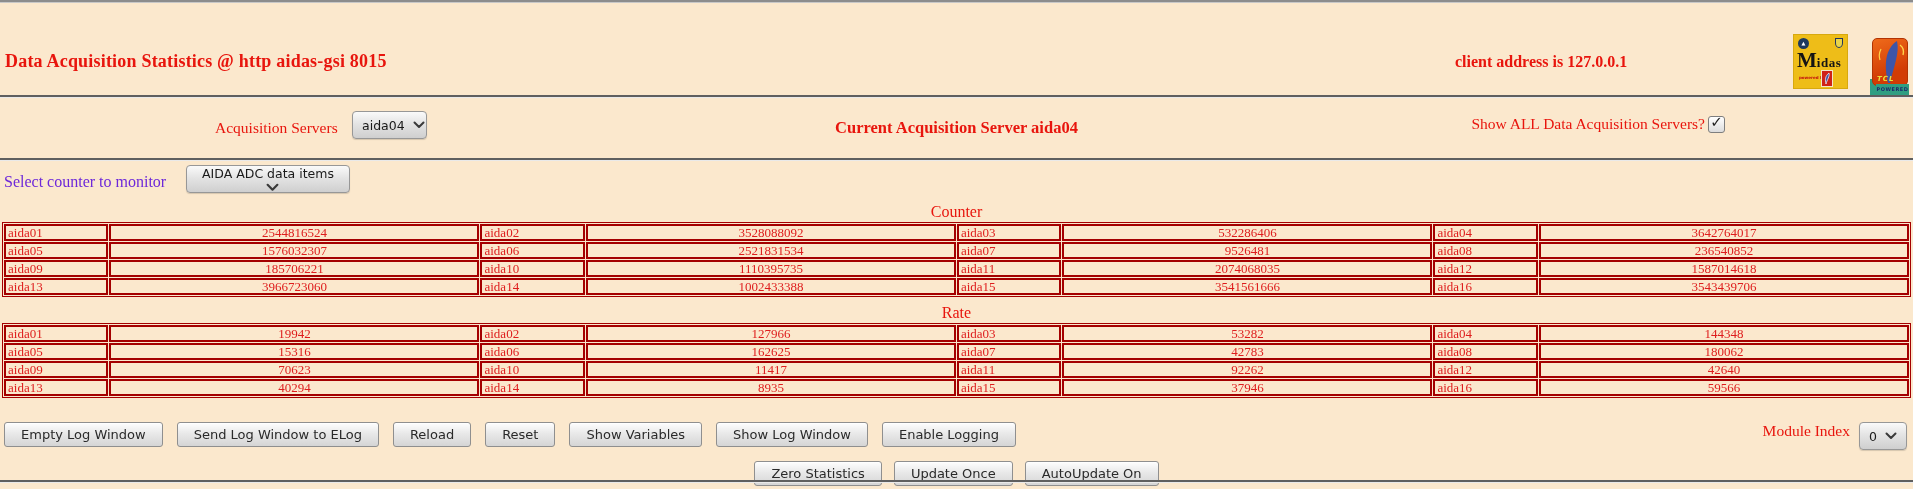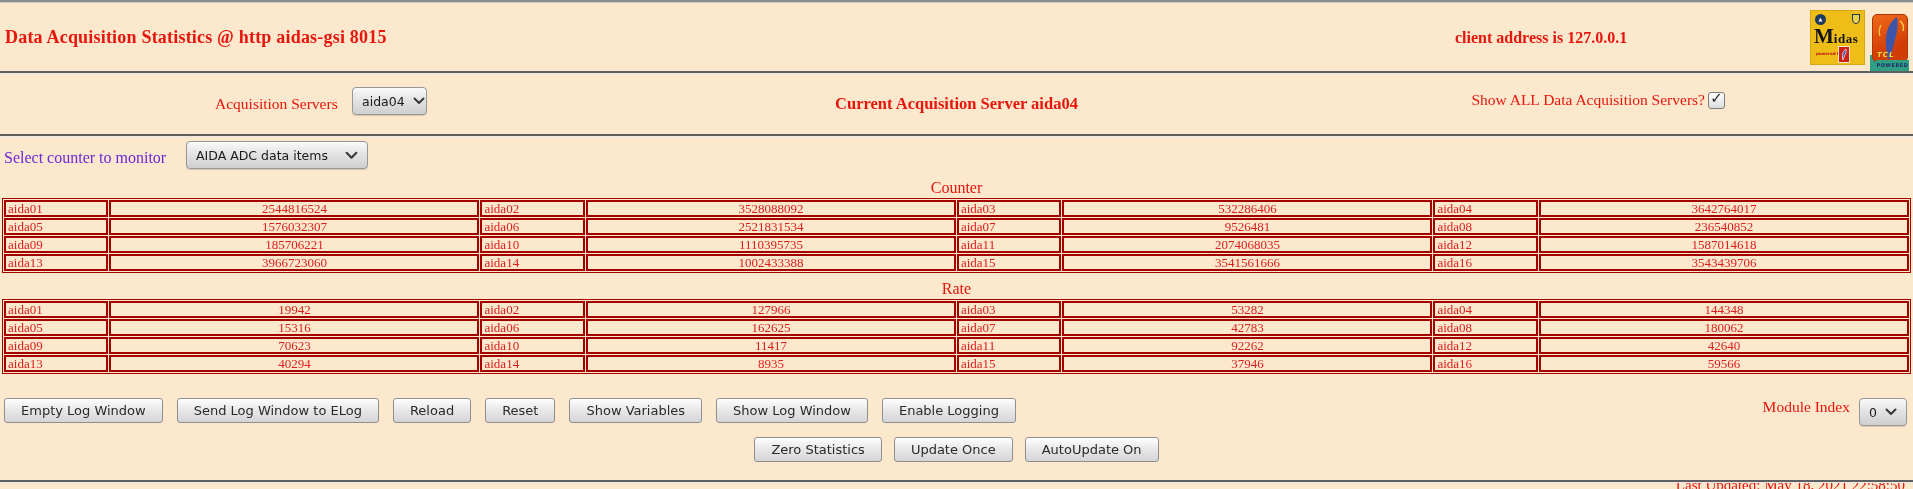--- a/index.html
+++ b/index.html
@@ -9,30 +9,30 @@
     background:#fbe8cd;
     font-family:"Liberation Serif", serif;
     overflow:hidden;
   }
   .page { position:relative; width:1913px; height:489px; }
 
   .top-rule { height:3px; background:#8c8c8c; border-bottom:1px solid #c8c8c8; }
 
   .rule { border:none; border-top:2px solid #5f5f5f; border-bottom:1px solid #e9e9e9; margin:0; }
 
-  .header { position:relative; height:68px; }
+  .header { position:relative; height:68px;margin-top:24px; }
   .page-title {
     position:absolute; left:5px; top:24px;
     font-size:18px; font-weight:bold; color:#e8150d; letter-spacing:0.2px;
   }
   .client-address {
     position:absolute; left:1455px; top:26px;
     font-size:16px; font-weight:bold; color:#e8150d;
   }
-  .logos { position:absolute; right:3px; top:7px; display:flex; gap:5px; align-items:flex-start; }
+  .logos { position:absolute; right:3px; top:7px; display:flex; gap:22px; align-items:flex-start; }
 
   
   .midas-logo { position:relative; width:55px; height:55px; background:#eebd18; border:1px solid #d8a90e; }
   .m-circle { position:absolute; left:4px; top:3px; width:11px; height:11px; border-radius:50%;
               background:#1d3a5f; display:flex; align-items:center; justify-content:center;
               color:#fff; font-size:5px; line-height:1; font-family:"DejaVu Sans",sans-serif; }
   .m-shield { position:absolute; right:4px; top:3px; width:8px; height:10px;
               border:1px solid #23355e; border-radius:0 0 50% 50%; background:#e8d44a; }
   .m-word { position:absolute; left:3px; top:13px; color:#141414; font-weight:bold; white-space:nowrap; }
   .m-big { font-size:21px; }
@@ -63,21 +63,21 @@
   .show-all-label { font-size:15.5px; color:#e8150d; }
 
   .ui-checkbox { width:17px; height:17px; border:1px solid #7e7e7e; border-radius:3px;
                  background:linear-gradient(#ffffff,#dcdcdc); display:flex; align-items:center;
                  justify-content:center; cursor:pointer; }
   .check-glyph { font-family:"DejaVu Sans",sans-serif; font-weight:bold; font-size:15px;
                  color:#222; line-height:1; margin-top:-3px; }
 
   .counter-row { position:relative; height:42px; }
   .counter-label { position:absolute; left:4px; top:12px; font-size:16px; color:#6d28d9; }
-  .counter-select { position:absolute; left:186px; top:4px; width:182px; }
+  .counter-select { position:absolute; left:186px; top:4px; width:164px;flex-direction:column; }
 
   
   .ui-select { display:inline-flex; align-items:center; justify-content:space-between;
                height:28px; padding:0 9px; border:1px solid #979797; border-radius:4px;
                background:linear-gradient(#fafafa,#e4e4e4 45%,#cfcfcf);
                font-family:"DejaVu Sans",sans-serif; font-size:12.5px; color:#1a1a1a;
                cursor:pointer; box-shadow:0 1px 1px rgba(0,0,0,0.15); }
   .ui-select .chev { flex:0 0 auto; margin-left:8px; }
 
   

